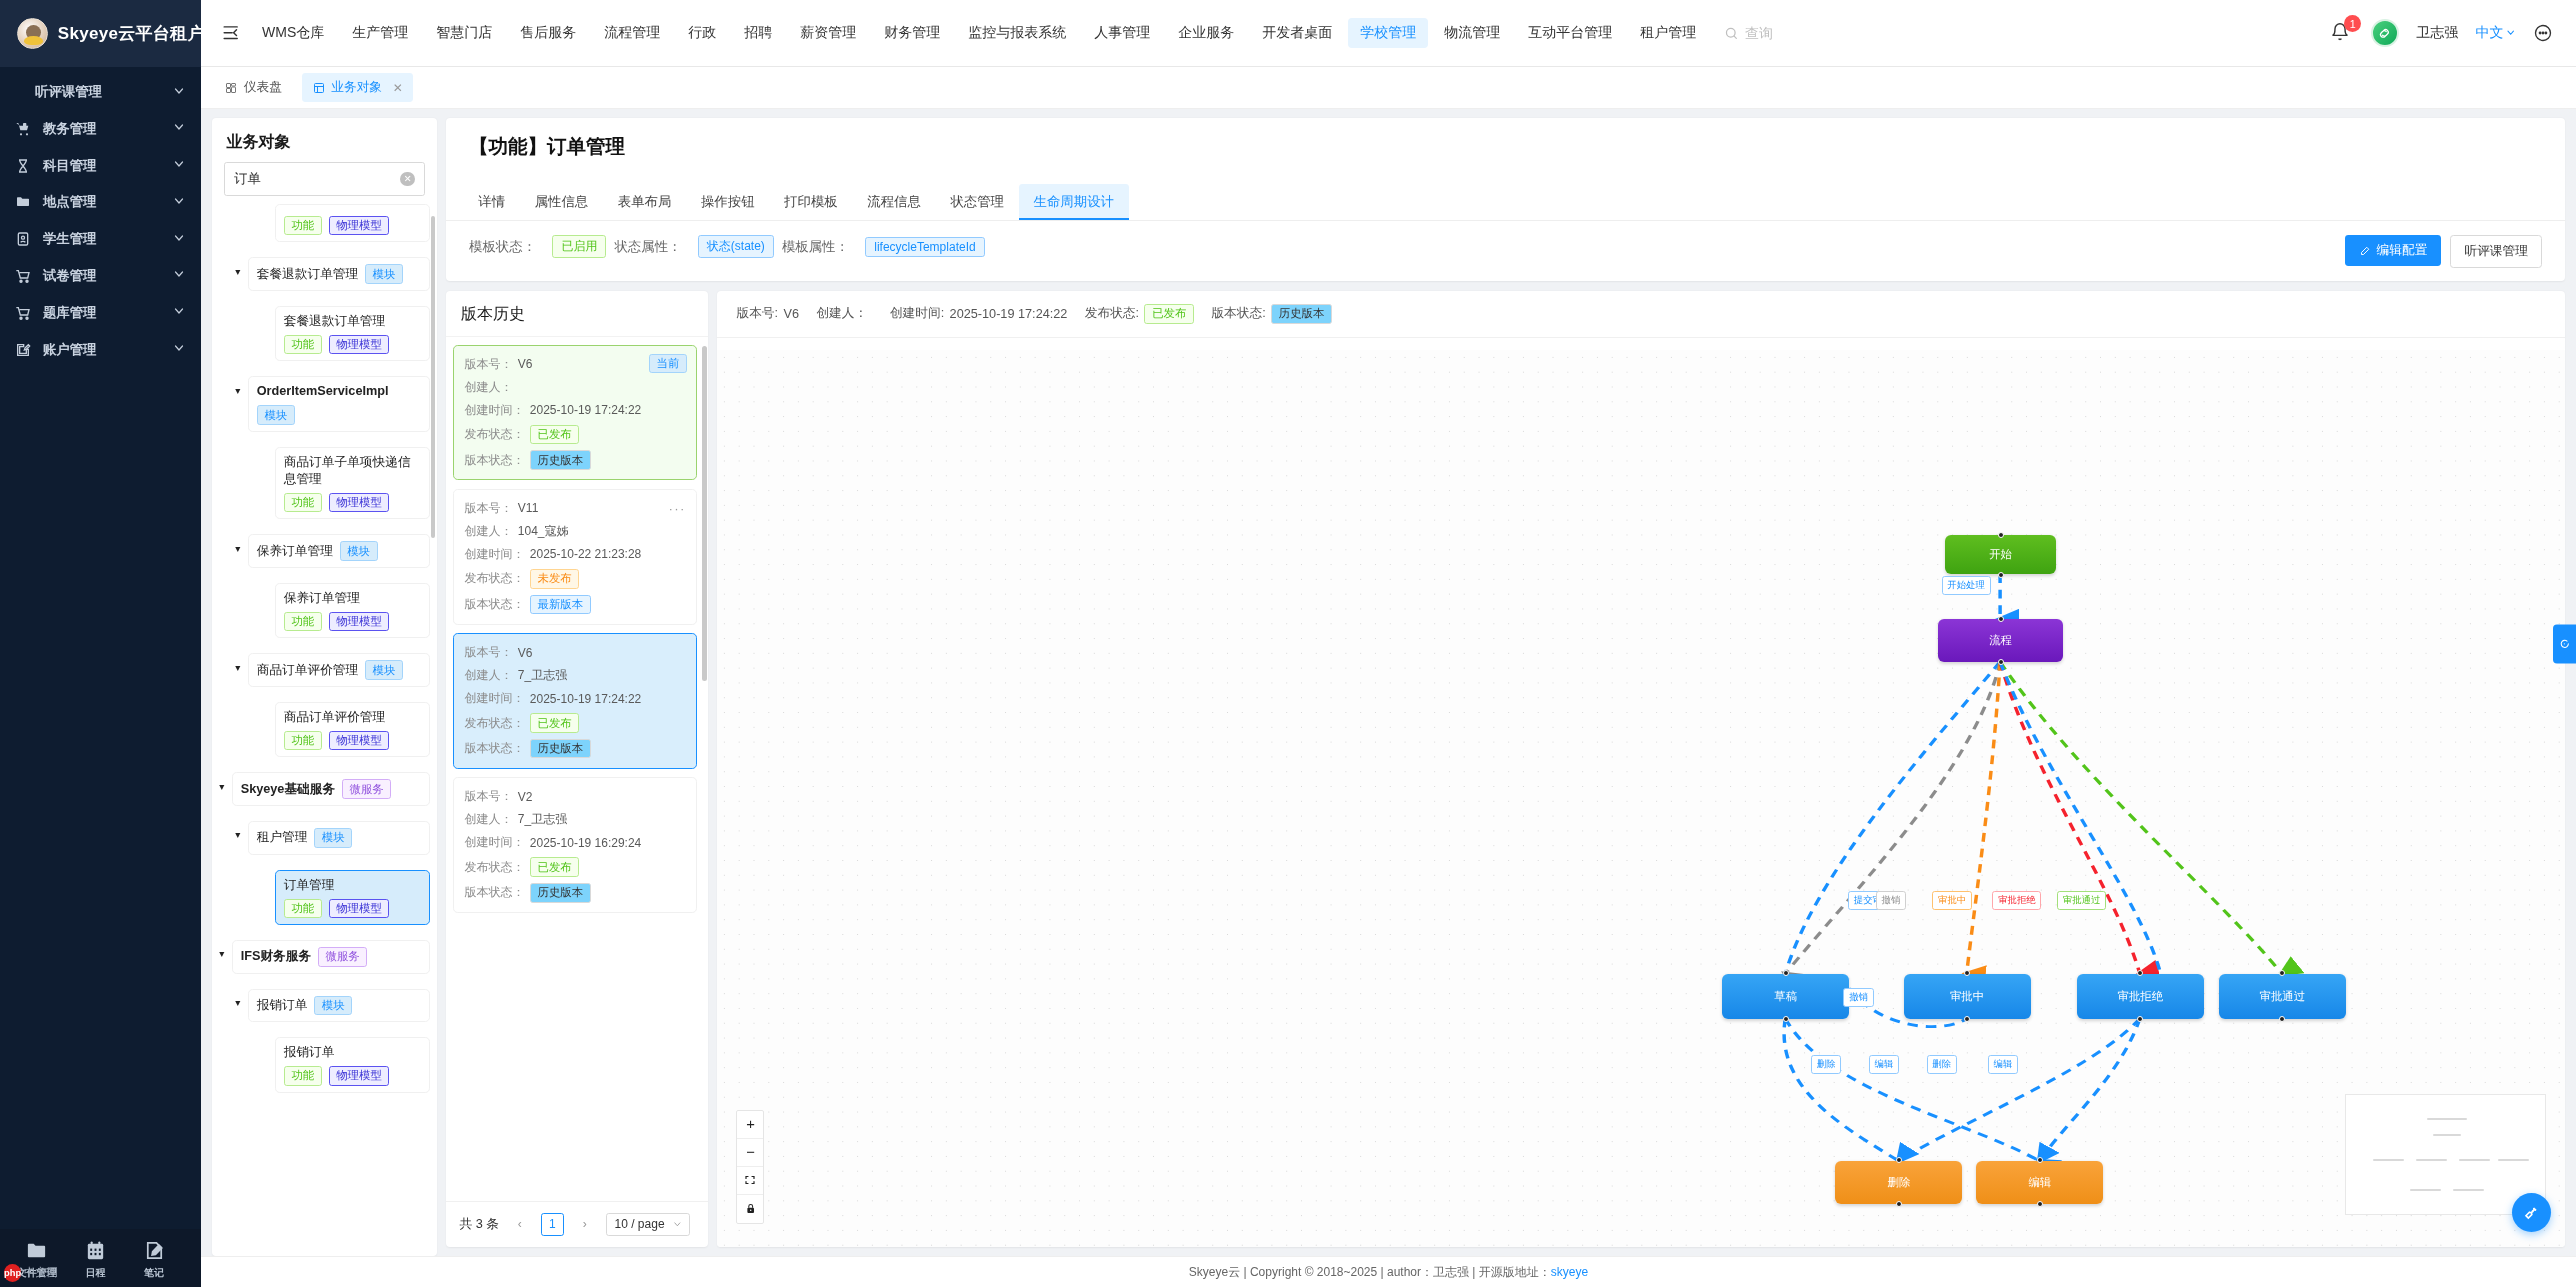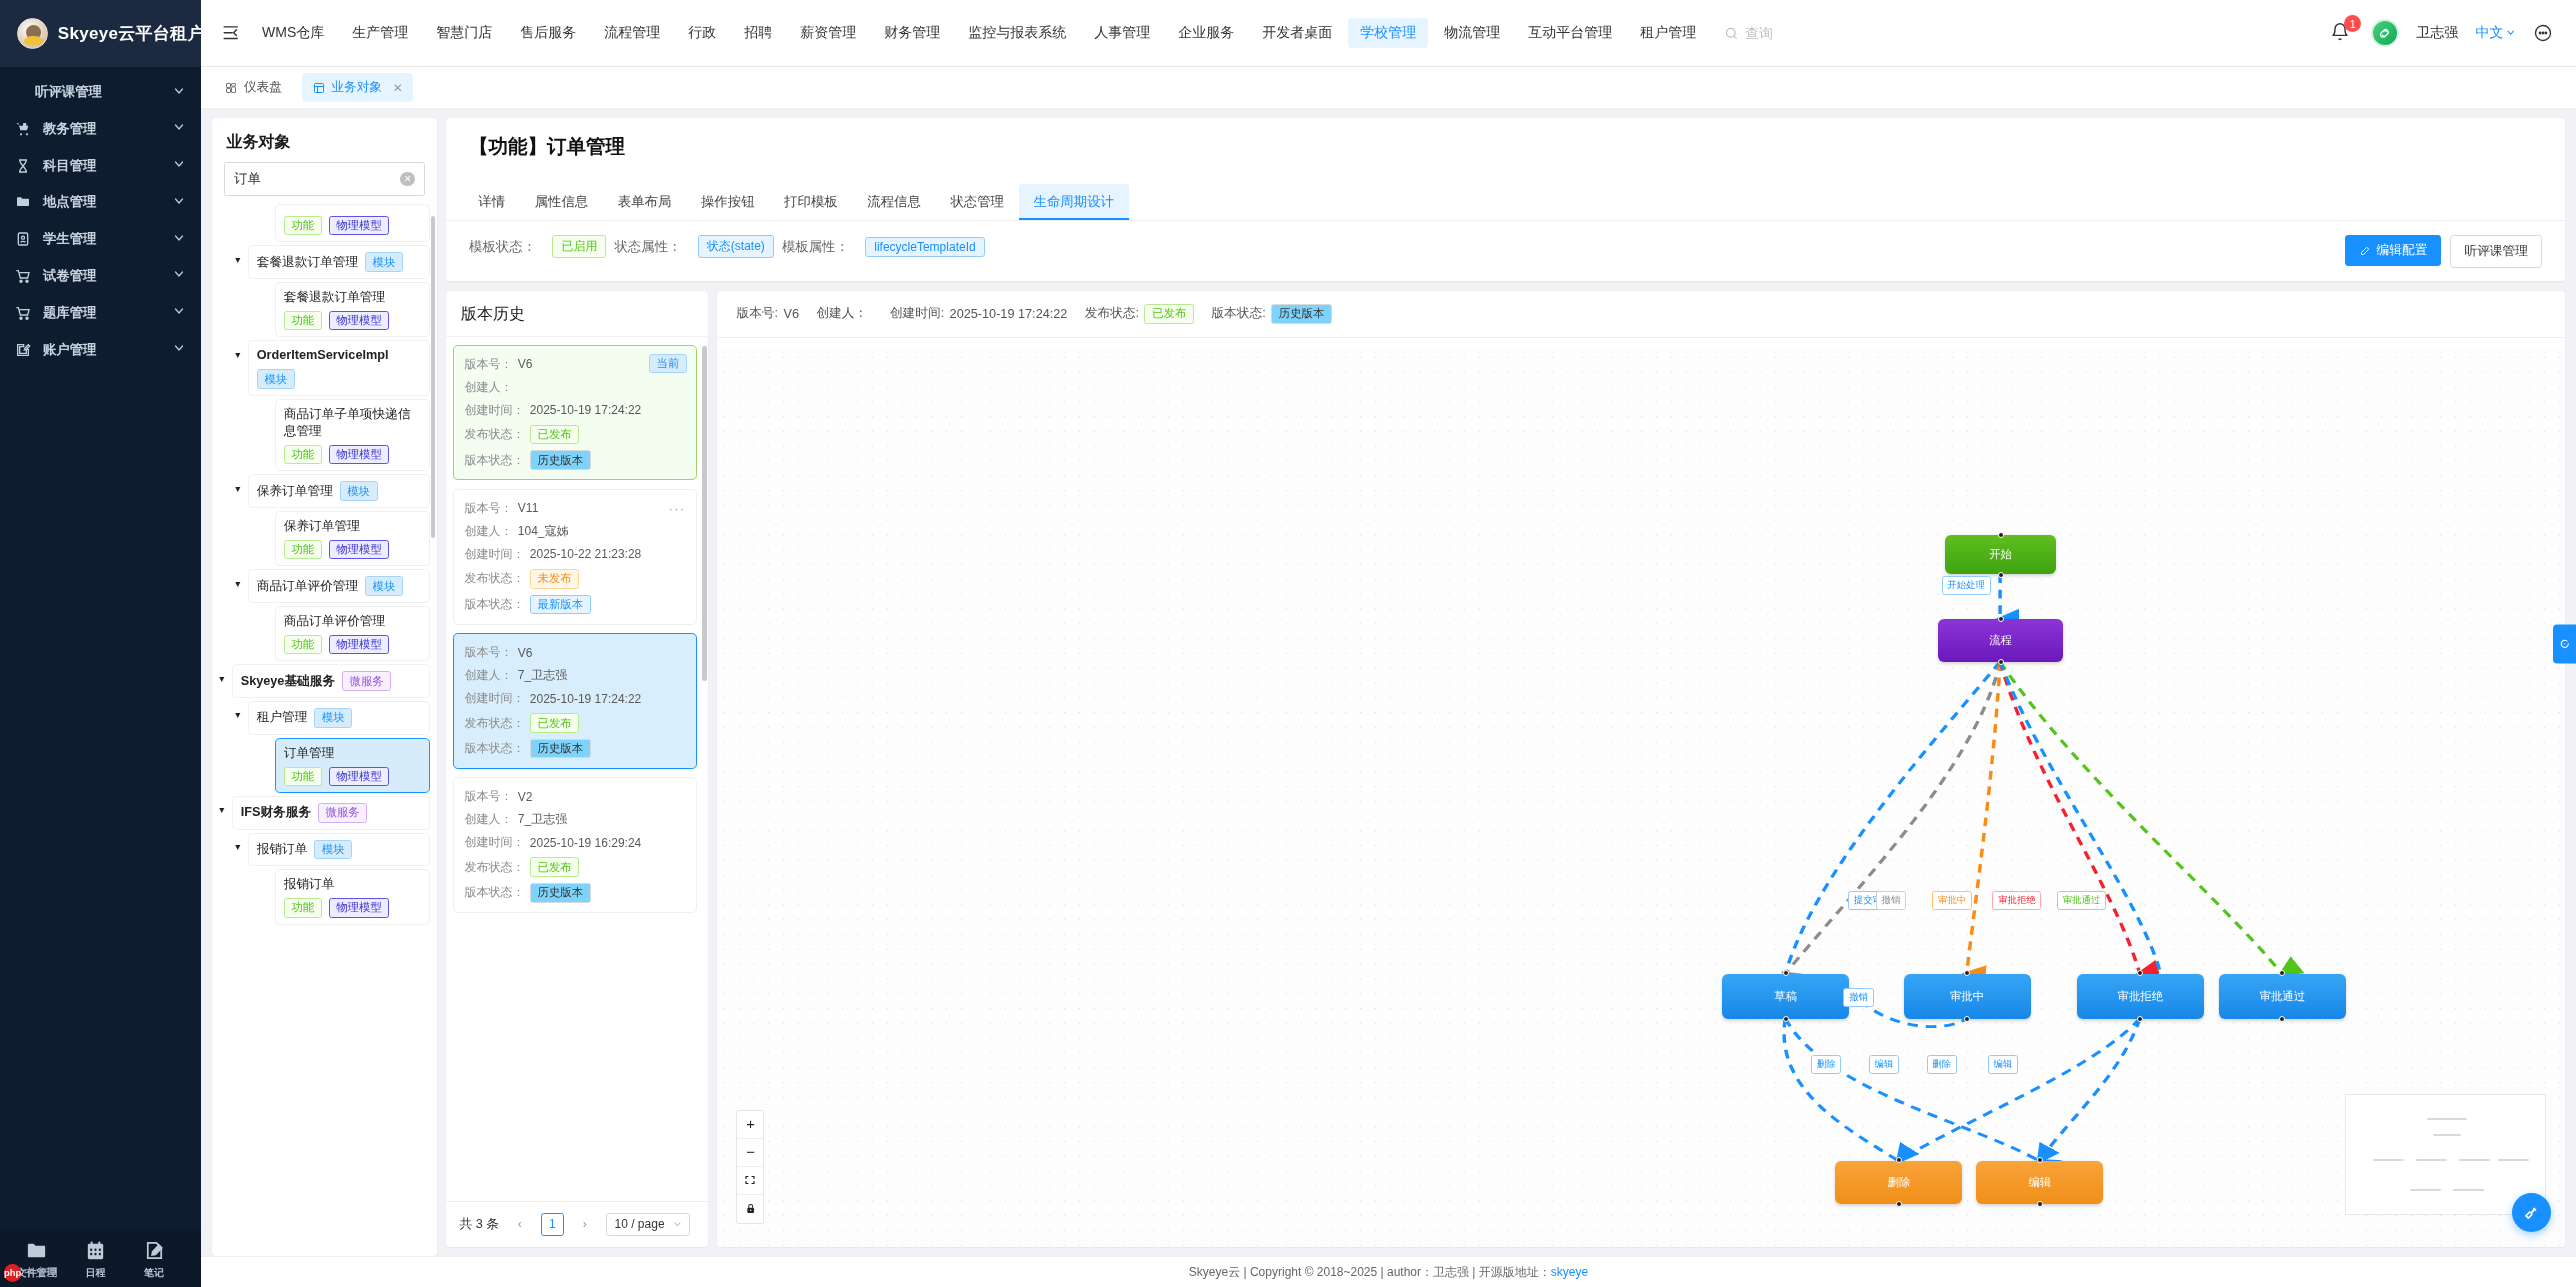--- a/index.html
+++ b/index.html
@@ -127,21 +127,21 @@
   .bo-search input {
     width: 100%; height: 34px; border: 0.7px solid #d9d9d9; border-radius: 2.7px;
     padding: 0 31px 0 9.4px; font-size: 13.4px; font-family: inherit; outline: none; color: #333;
   }
   .clear-icon {
     position: absolute; right: 21.5px; top: 9.4px; width: 14.8px; height: 14.8px; border-radius: 50%;
     background: #bfbfbf; color: #fff; font-size: 9.4px; display: flex;
     align-items: center; justify-content: center; cursor: pointer;
   }
   .bo-tree { flex: 1; overflow: hidden; position: relative; padding: 0 6.7px 6.7px 4px; }
-  .tree-row { display: flex; align-items: flex-start; gap: 4px; margin-bottom: 3px; }
+  .tree-row { display: flex; align-items: flex-start; gap: 4px; margin-bottom: 15px; }
   .tri {
     width: 12px; flex-shrink: 0; margin-top: 9.4px; font-size: 8.7px; color: #222; text-align: center;
   }
   .tri.blank { visibility: hidden; }
   .node {
     border: 0.7px solid #f0f0f0; border-radius: 4.7px; padding: 6px 8px; background: #fff;
     flex: 1; min-width: 0;
   }
   .node.selected { background: #d6ecfb; border: 1.3px solid #1890ff; }
   .node-title { font-size: 12.7px; color: #222; line-height: 1.35; word-break: break-word; }

